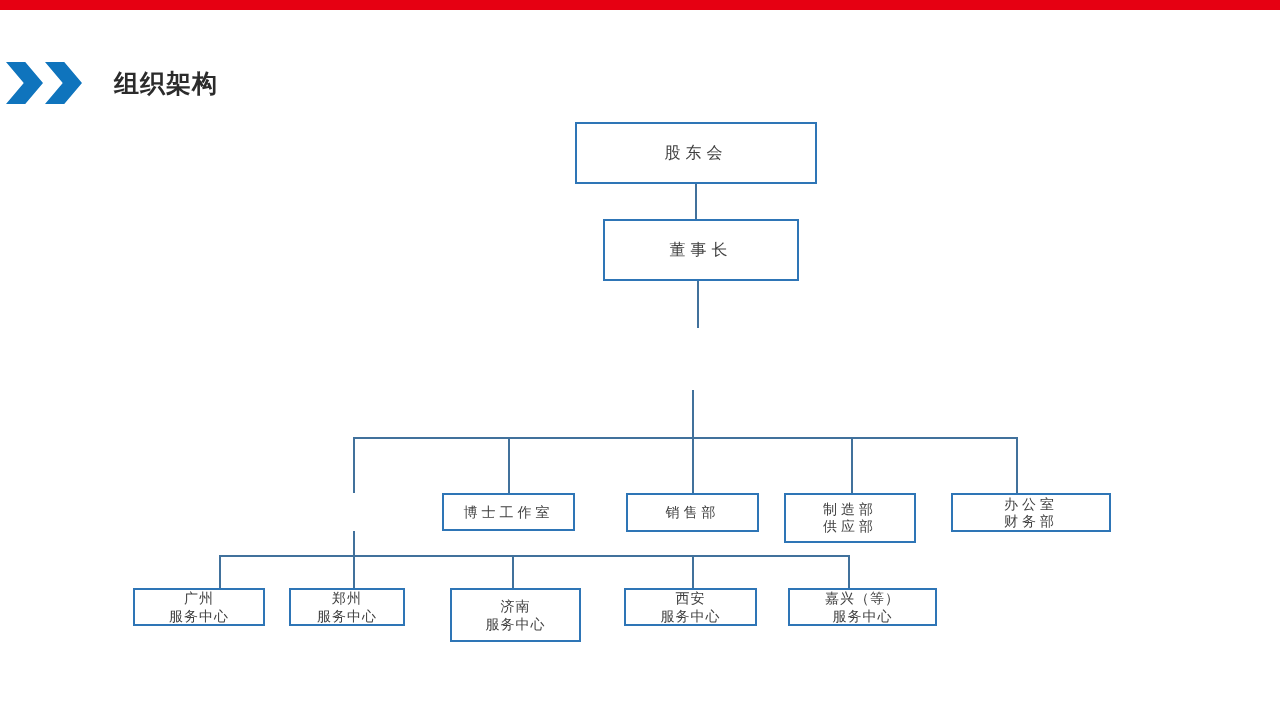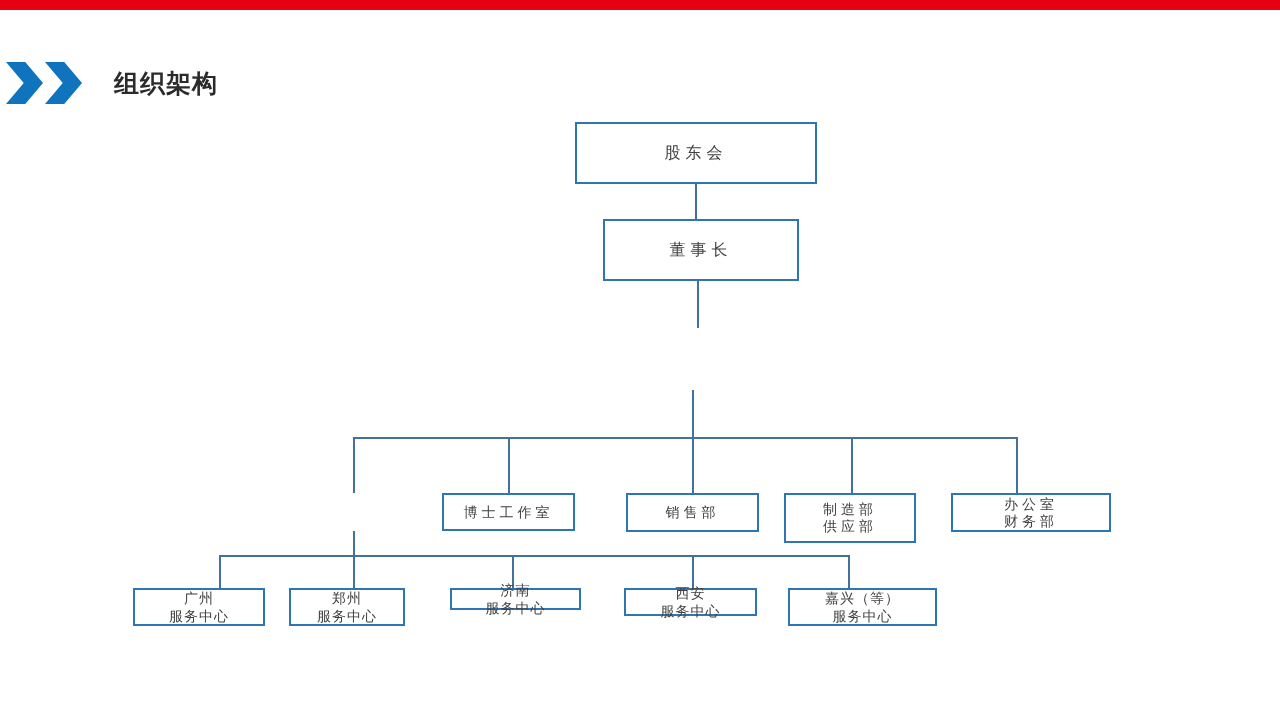--- a/index.html
+++ b/index.html
@@ -81,25 +81,25 @@
     </div>
 
     <div class="node sm" style="left:133px;top:588px;width:132px;height:38px">
       <span>广州</span>
       <span>服务中心</span>
     </div>
     <div class="node sm" style="left:289px;top:588px;width:116px;height:38px">
       <span>郑州</span>
       <span>服务中心</span>
     </div>
-    <div class="node sm" style="left:450px;top:588px;width:131px;height:22px">
+    <div class="node sm" style="left:450px;top:588px;width:131px;height:54px">
       <span>济南</span>
       <span>服务中心</span>
     </div>
-    <div class="node sm" style="left:624px;top:588px;width:133px;height:28px">
+    <div class="node sm" style="left:624px;top:588px;width:133px;height:38px">
       <span>西安</span>
       <span>服务中心</span>
     </div>
     <div class="node sm" style="left:788px;top:588px;width:149px;height:38px">
       <span>嘉兴（等）</span>
       <span>服务中心</span>
     </div>
   </div>
 </div>
 

